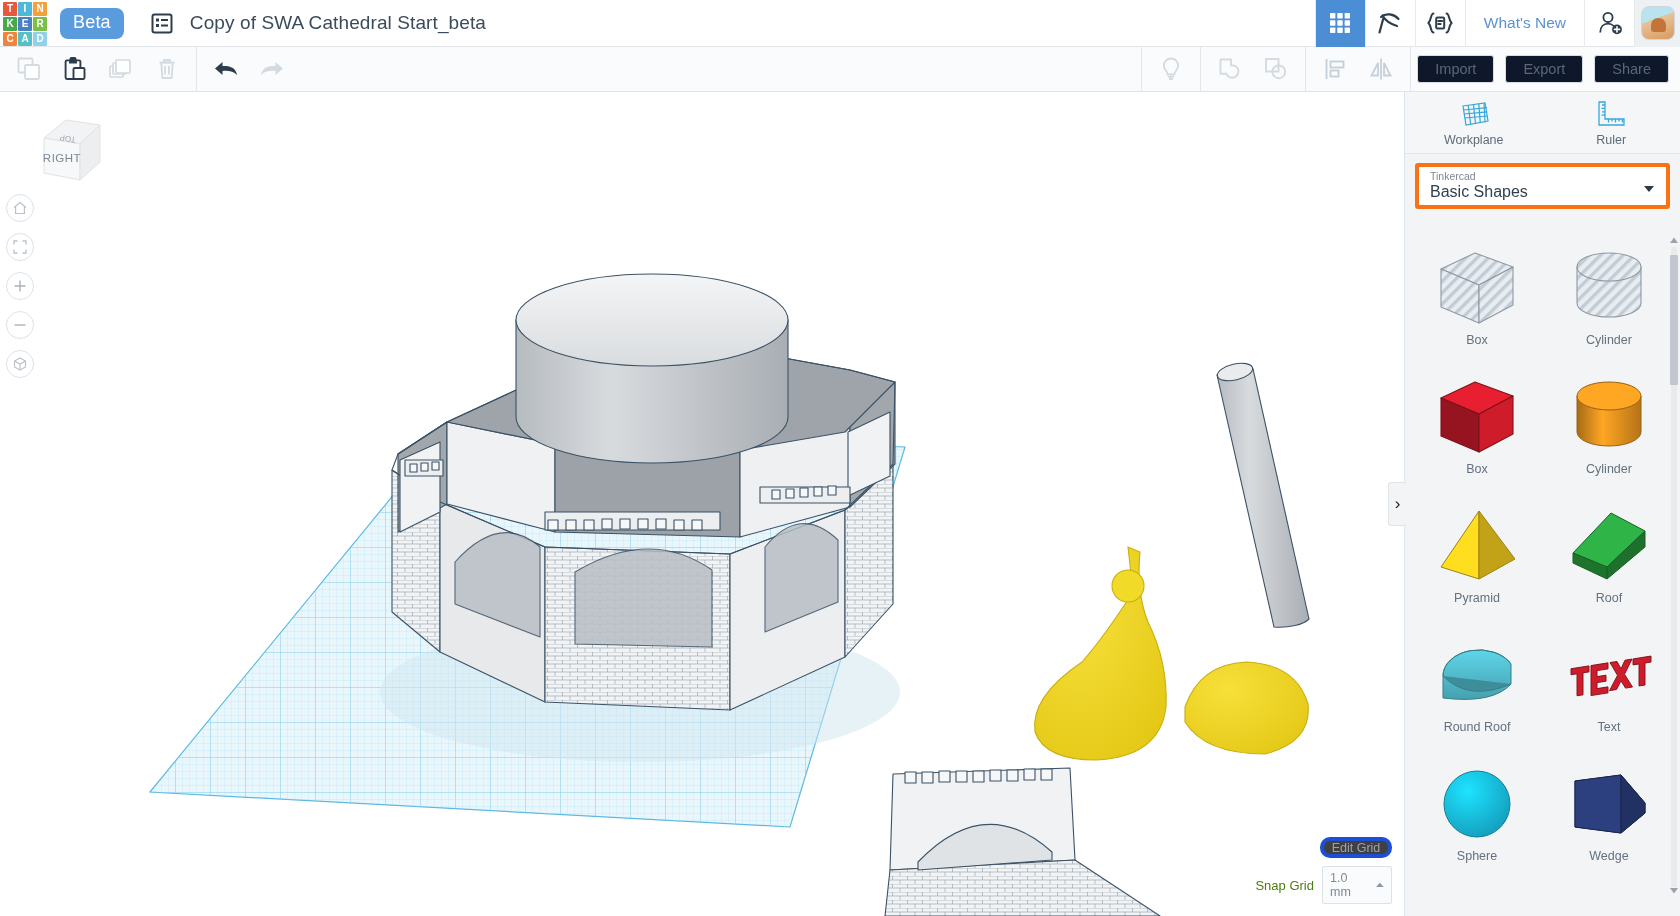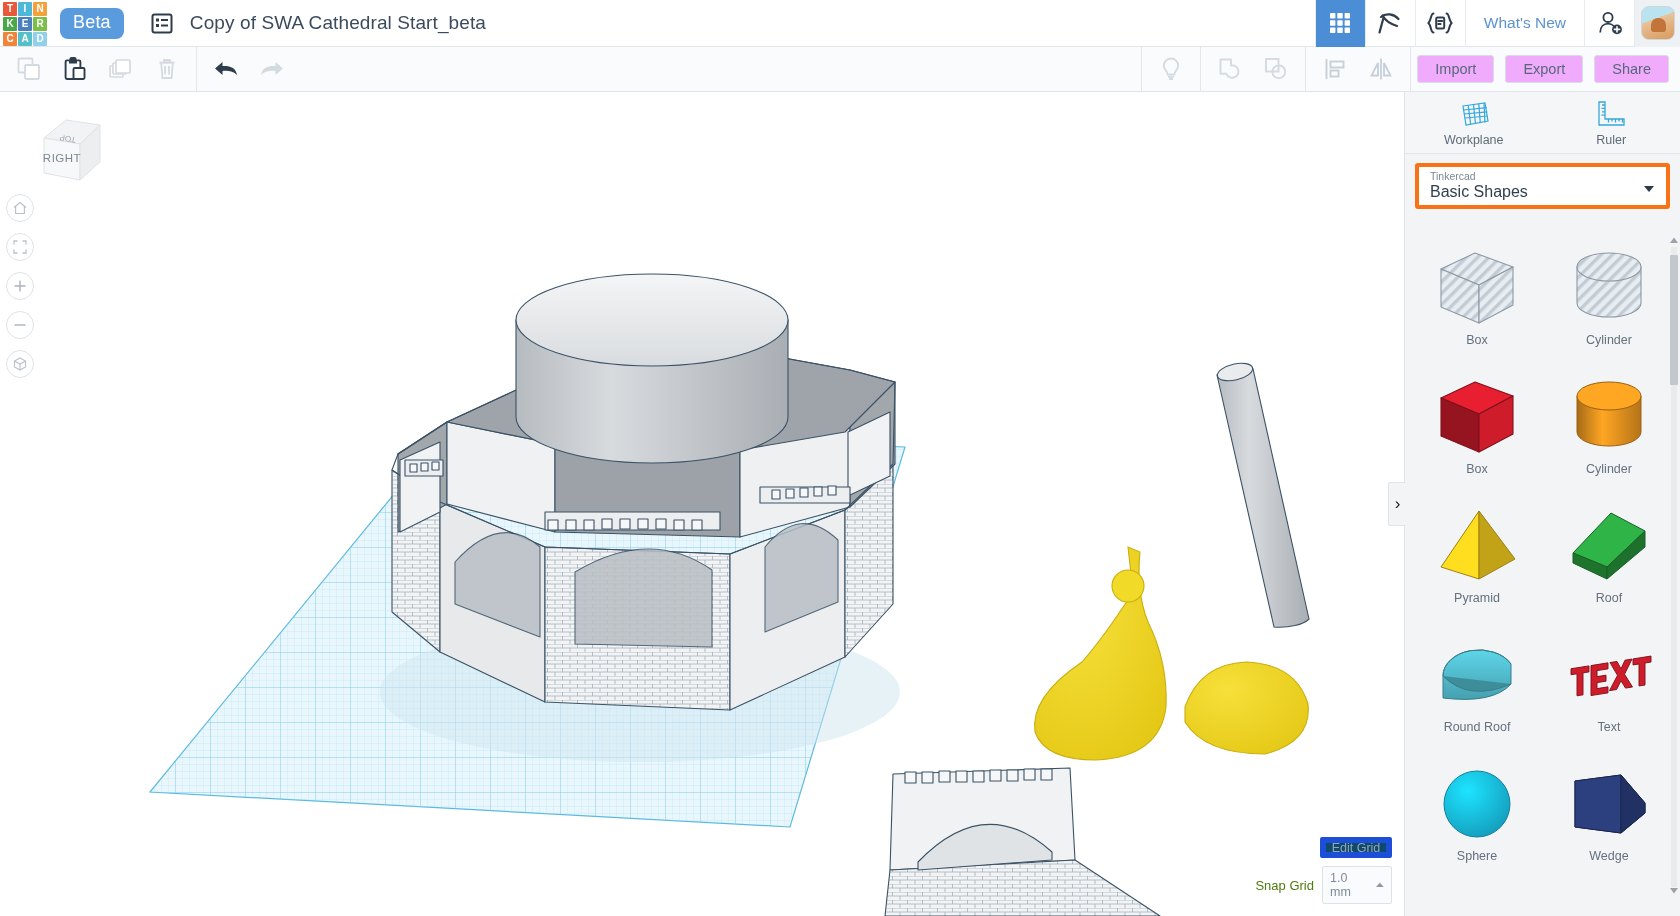--- a/index.html
+++ b/index.html
@@ -78,21 +78,21 @@
     display: flex; align-items: center;
   }
   .tb-btn {
     width: 46px; height: 44px; display: flex; align-items: center;
     justify-content: center;
   }
   .tb-sep { width: 1px; height: 44px; background: #e3e7eb; margin: 0 6px; }
   .spacer { flex: 1; }
   .txt-btn {
     height: 28px; padding: 0 17px; margin-right: 11px;
-    border: 1px solid #d7dde3; border-radius: 3px; background: #f0abfc;
+    border: 1px solid #d7dde3; border-radius: 3px; background: #0f172a;
     color: #58687a; font-size: 14.5px;
     display: flex; align-items: center; justify-content: center;
   }
 
   
   #canvas {
     position: absolute; left: 0; top: 92px; width: 1404px; height: 824px;
     background: #ffffff; overflow: hidden;
   }
   #canvas svg.scene { position: absolute; left:0; top:0; }
@@ -102,22 +102,22 @@
   .navbtn {
     position: absolute; left: 6px; width: 28px; height: 28px;
     border: 1px solid #dee3e8; border-radius: 50%;
     display: flex; align-items: center; justify-content: center;
     background: #fff;
   }
 
   
   #gridctl { position: absolute; right: 12px; bottom: 12px; }
   .edit-grid {
-    width: 72px; height: 21px; border: 6px solid #1d4ed8; border-radius: 2px;
-    background: #0c4a6e; color: #98a4b1; font-size: 12.5px;
+    width: 72px; height: 21px; border: 4px solid #1d4ed8; border-radius: 10px;
+    background: #404040; color: #98a4b1; font-size: 12.5px;
     display: flex; align-items: center; justify-content: center;
     margin-left: auto; margin-bottom: 8px;
   }
   .snaprow { display: flex; align-items: center; }
   .snap-label { font-size: 13px; color: #4d7c0f; margin-right: 8px; }
   .snap-val {
     width: 70px; height: 38px; border: 1px solid #dde2e7; border-radius: 2px;
     background: #fafbfc; color: #7e8c9a; font-size: 12.5px;
     display: flex; align-items: center; padding: 0 7px; gap: 6px;
   }

